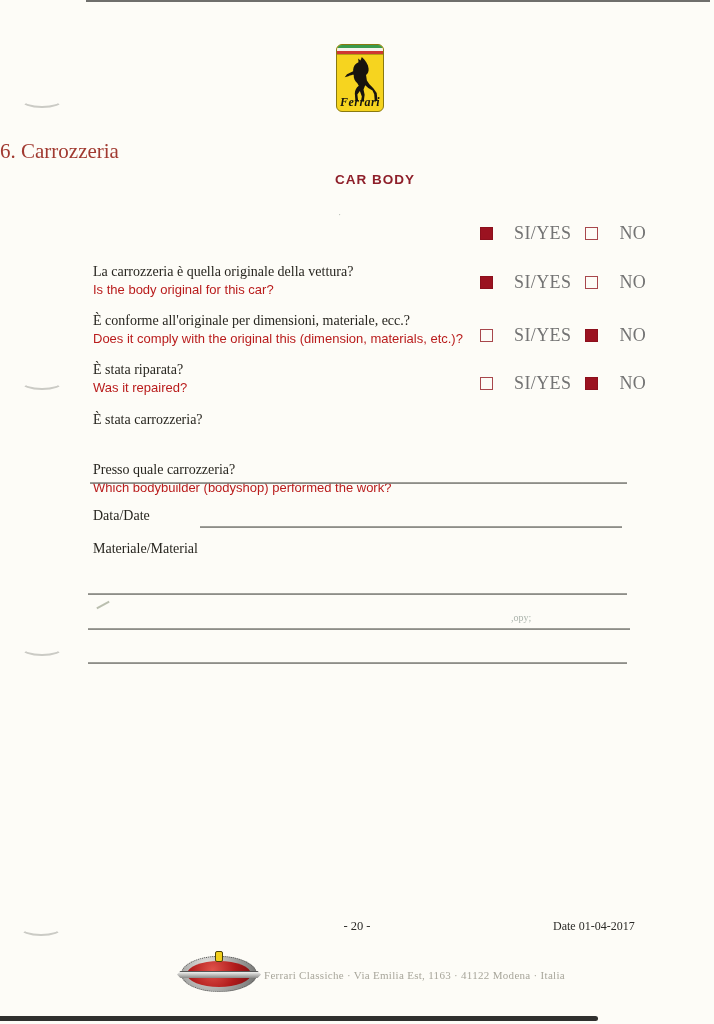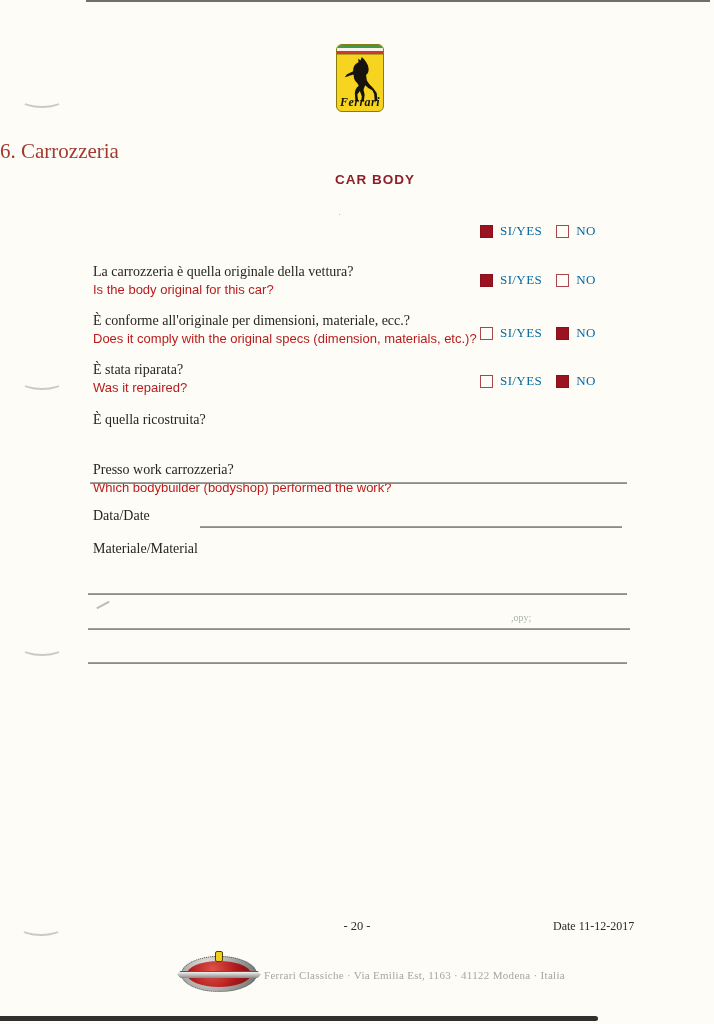--- a/index.html
+++ b/index.html
@@ -36,21 +36,21 @@
               font-family:"Liberation Sans", sans-serif; font-weight:bold;
               font-size:13.5px; letter-spacing:1px; color:#8e1f2a;padding-left:36px; }
 
   
   .question { position:absolute; left:93px; width:560px; }
   .q-it { font-size:14px; color:#27251f; line-height:17px;margin-top:44px; }
   .q-en { font-family:"Liberation Sans", sans-serif; font-size:13px; color:#b91c1c; line-height:17px; margin-top:1px; }
   .answers { position:absolute; left:387px; top:4px; display:flex; align-items:center; white-space:nowrap; }
   .box { display:inline-block; width:13px; height:13px; border:1.5px solid #a8474c; background:#fdfcf7; }
   .box.filled { background:#9b1220; border-color:#8c0f1c; }
-  .ans-label { font-size:13px; color:#0369a1; letter-spacing:.4px; margin-left:7px; }
+  .ans-label { font-size:18px; color:#737373; letter-spacing:.4px; margin-left:21px; }
   .ans-label.first { margin-right:14px; }
 
   
   .wline { position:absolute; height:2px; background:linear-gradient(#9a9a94,#6f6f6a); opacity:.85; }
   .field-label { position:absolute; font-size:14px; color:#27251f; }
 
   
   .page-num { position:absolute; top:919px; left:0; width:714px; text-align:center; font-size:12.5px; color:#2b2a27; }
   .footer-date { position:absolute; top:919px; left:553px; font-size:12px; color:#2b2a27; }
 
@@ -105,72 +105,72 @@
     <div class="answers">
       <span class="box filled"></span>
       <span class="ans-label first">SI/YES</span>
       <span class="box"></span>
       <span class="ans-label">NO</span>
     </div>
   </div>
 
   <div class="question" style="top:268px;">
     <div class="q-it">È conforme all'originale per dimensioni, materiale, ecc.?</div>
-    <div class="q-en">Does it comply with the original specs (dimension, materials, etc.)?</div>
+    <div class="q-en">Does it comply with the original this (dimension, materials, etc.)?</div>
     <div class="answers">
       <span class="box filled"></span>
       <span class="ans-label first">SI/YES</span>
       <span class="box"></span>
       <span class="ans-label">NO</span>
     </div>
   </div>
 
   <div class="question" style="top:317px;">
     <div class="q-it">È stata riparata?</div>
     <div class="q-en">Was it repaired?</div>
     <div class="answers" style="top:8px;">
       <span class="box"></span>
       <span class="ans-label first">SI/YES</span>
       <span class="box filled"></span>
       <span class="ans-label">NO</span>
     </div>
   </div>
 
   <div class="question" style="top:367px;">
-    <div class="q-it">È quella ricostruita?</div>
+    <div class="q-it">È stata carrozzeria?</div>
     <div class="answers" style="top:6px;">
       <span class="box"></span>
       <span class="ans-label first">SI/YES</span>
       <span class="box filled"></span>
       <span class="ans-label">NO</span>
     </div>
   </div>
 
   <div class="question" style="top:417px;">
-    <div class="q-it">Presso work carrozzeria?</div>
+    <div class="q-it">Presso quale carrozzeria?</div>
     <div class="q-en">Which bodybuilder (bodyshop) performed the work?</div>
   </div>
 
   <div class="wline" style="top:482px; left:90px;  width:537px;"></div>
 
   <div class="field-label" style="top:508px; left:93px;">Data/Date</div>
   <div class="wline" style="top:526px; left:200px; width:422px;"></div>
 
   <div class="field-label" style="top:541px; left:93px;">Materiale/Material</div>
 
   <div class="wline" style="top:593px; left:88px; width:539px;"></div>
   <div class="wline" style="top:628px; left:88px; width:542px;"></div>
   <div class="wline" style="top:662px; left:88px; width:539px;"></div>
 
   <div class="artifact pen" style="left:96px; top:604px;"></div>
   <div class="artifact" style="left:511px; top:612px;">,opy;</div>
   <div class="artifact" style="left:338px; top:212px;">˙</div>
 
   <div class="page-num">- 20 -</div>
-  <div class="footer-date">Date 11-12-2017</div>
+  <div class="footer-date">Date 01-04-2017</div>
 
   <div class="classiche">
     <div class="ring"></div>
     <div class="core"></div>
     <div class="band"></div>
     <div class="mini-shield"></div>
   </div>
   <div class="footer-address">Ferrari Classiche · Via Emilia Est, 1163 · 41122 Modena · Italia</div>
 
 </div>

